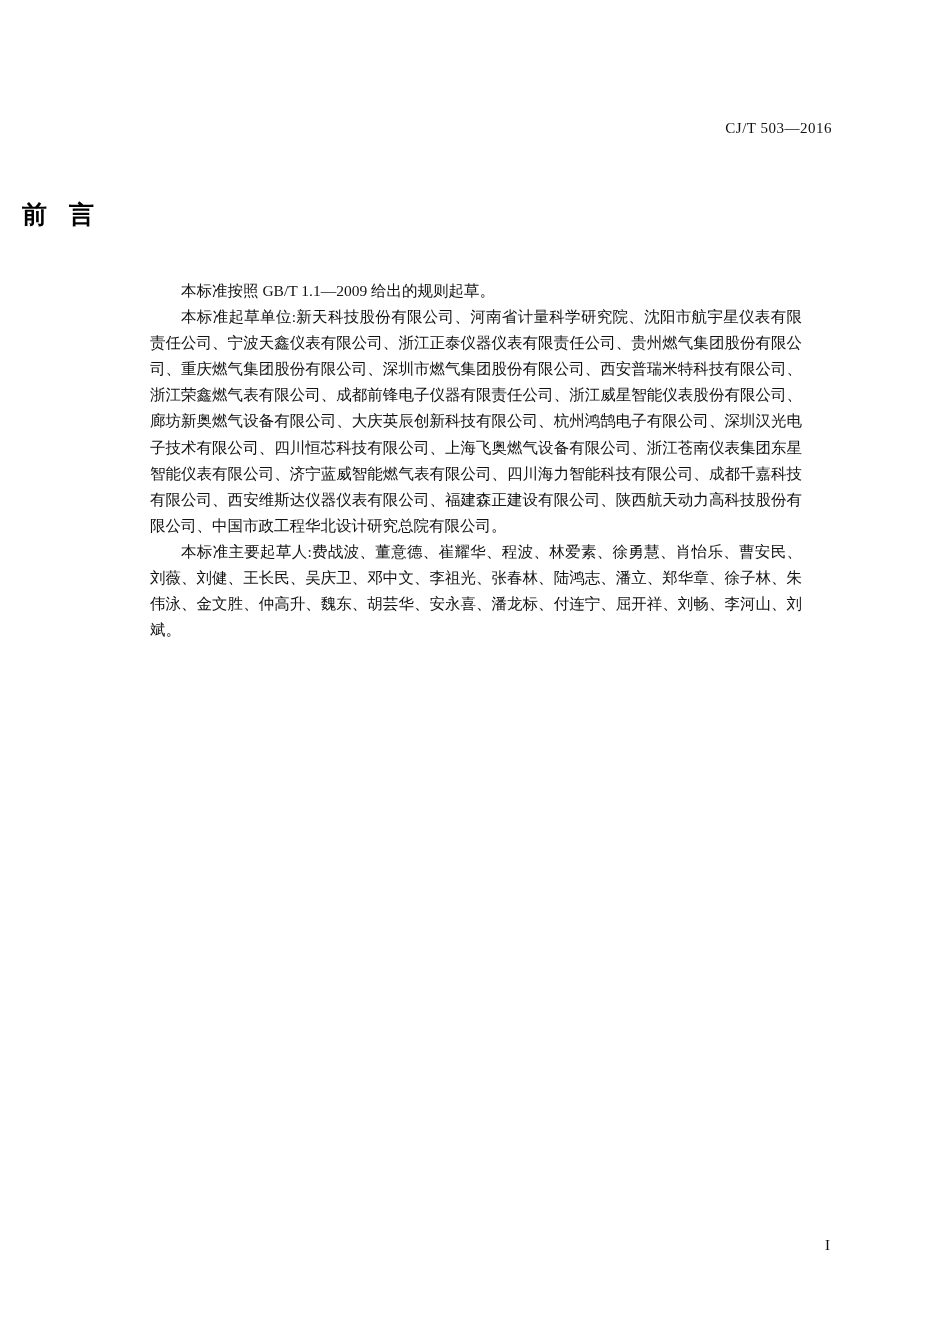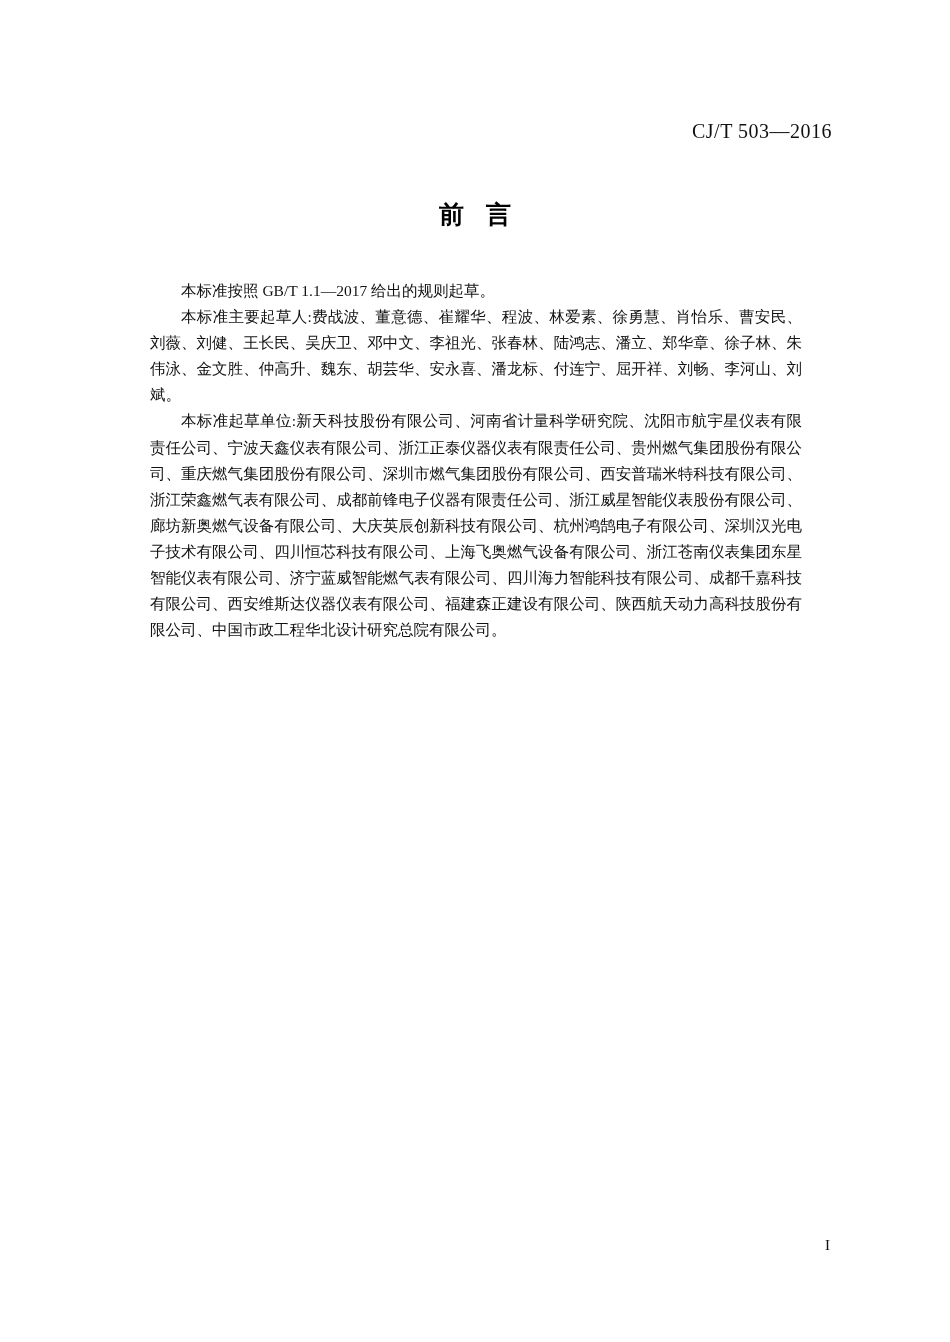--- a/index.html
+++ b/index.html
@@ -14,31 +14,31 @@
     background: #ffffff;
     font-family: "Liberation Serif", "DejaVu Serif", serif;
     color: #111111;
     overflow: hidden;
   }
   .header-code {
     position: absolute;
     top: 120px;
     right: 118px;
     font-family: "Liberation Serif", "DejaVu Serif", serif;
-    font-size: 20px;
+    font-size: 15px;
     letter-spacing: 0.5px;
     color: #111;
     white-space: nowrap;
   }
   .doc-title {
     position: absolute;
     top: 198px;
     left: 0;
     width: 100%;
-    text-align: center;
+    text-align: left;
     font-family: "DejaVu Sans", "Liberation Sans", sans-serif;
     font-weight: bold;
     font-size: 25px;
     letter-spacing: 22px;
     text-indent: 22px;
     color: #000;
   }
   .body-text {
     position: absolute;
     top: 278px;
@@ -65,20 +65,20 @@
 </head>
 <body>
 
 <div class="page">
 
   <div class="header-code">CJ/T 503—2016</div>
 
   <div class="doc-title">前言</div>
 
   <div class="body-text">
-    <p>本标准按照 GB/T 1.1—2017 给出的规则起草。</p>
+    <p>本标准按照 GB/T 1.1—2009 给出的规则起草。</p>
+    <p>本标准起草单位:新天科技股份有限公司、河南省计量科学研究院、沈阳市航宇星仪表有限责任公司、宁波天鑫仪表有限公司、浙江正泰仪器仪表有限责任公司、贵州燃气集团股份有限公司、重庆燃气集团股份有限公司、深圳市燃气集团股份有限公司、西安普瑞米特科技有限公司、浙江荣鑫燃气表有限公司、成都前锋电子仪器有限责任公司、浙江威星智能仪表股份有限公司、廊坊新奥燃气设备有限公司、大庆英辰创新科技有限公司、杭州鸿鹄电子有限公司、深圳汉光电子技术有限公司、四川恒芯科技有限公司、上海飞奥燃气设备有限公司、浙江苍南仪表集团东星智能仪表有限公司、济宁蓝威智能燃气表有限公司、四川海力智能科技有限公司、成都千嘉科技有限公司、西安维斯达仪器仪表有限公司、福建森正建设有限公司、陕西航天动力高科技股份有限公司、中国市政工程华北设计研究总院有限公司。</p>
     <p>本标准主要起草人:费战波、董意德、崔耀华、程波、林爱素、徐勇慧、肖怡乐、曹安民、刘薇、刘健、王长民、吴庆卫、邓中文、李祖光、张春林、陆鸿志、潘立、郑华章、徐子林、朱伟泳、金文胜、仲高升、魏东、胡芸华、安永喜、潘龙标、付连宁、屈开祥、刘畅、李河山、刘斌。</p>
-    <p>本标准起草单位:新天科技股份有限公司、河南省计量科学研究院、沈阳市航宇星仪表有限责任公司、宁波天鑫仪表有限公司、浙江正泰仪器仪表有限责任公司、贵州燃气集团股份有限公司、重庆燃气集团股份有限公司、深圳市燃气集团股份有限公司、西安普瑞米特科技有限公司、浙江荣鑫燃气表有限公司、成都前锋电子仪器有限责任公司、浙江威星智能仪表股份有限公司、廊坊新奥燃气设备有限公司、大庆英辰创新科技有限公司、杭州鸿鹄电子有限公司、深圳汉光电子技术有限公司、四川恒芯科技有限公司、上海飞奥燃气设备有限公司、浙江苍南仪表集团东星智能仪表有限公司、济宁蓝威智能燃气表有限公司、四川海力智能科技有限公司、成都千嘉科技有限公司、西安维斯达仪器仪表有限公司、福建森正建设有限公司、陕西航天动力高科技股份有限公司、中国市政工程华北设计研究总院有限公司。</p>
   </div>
 
   <div class="page-number">I</div>
 
 </div>
 
 </body></html>

